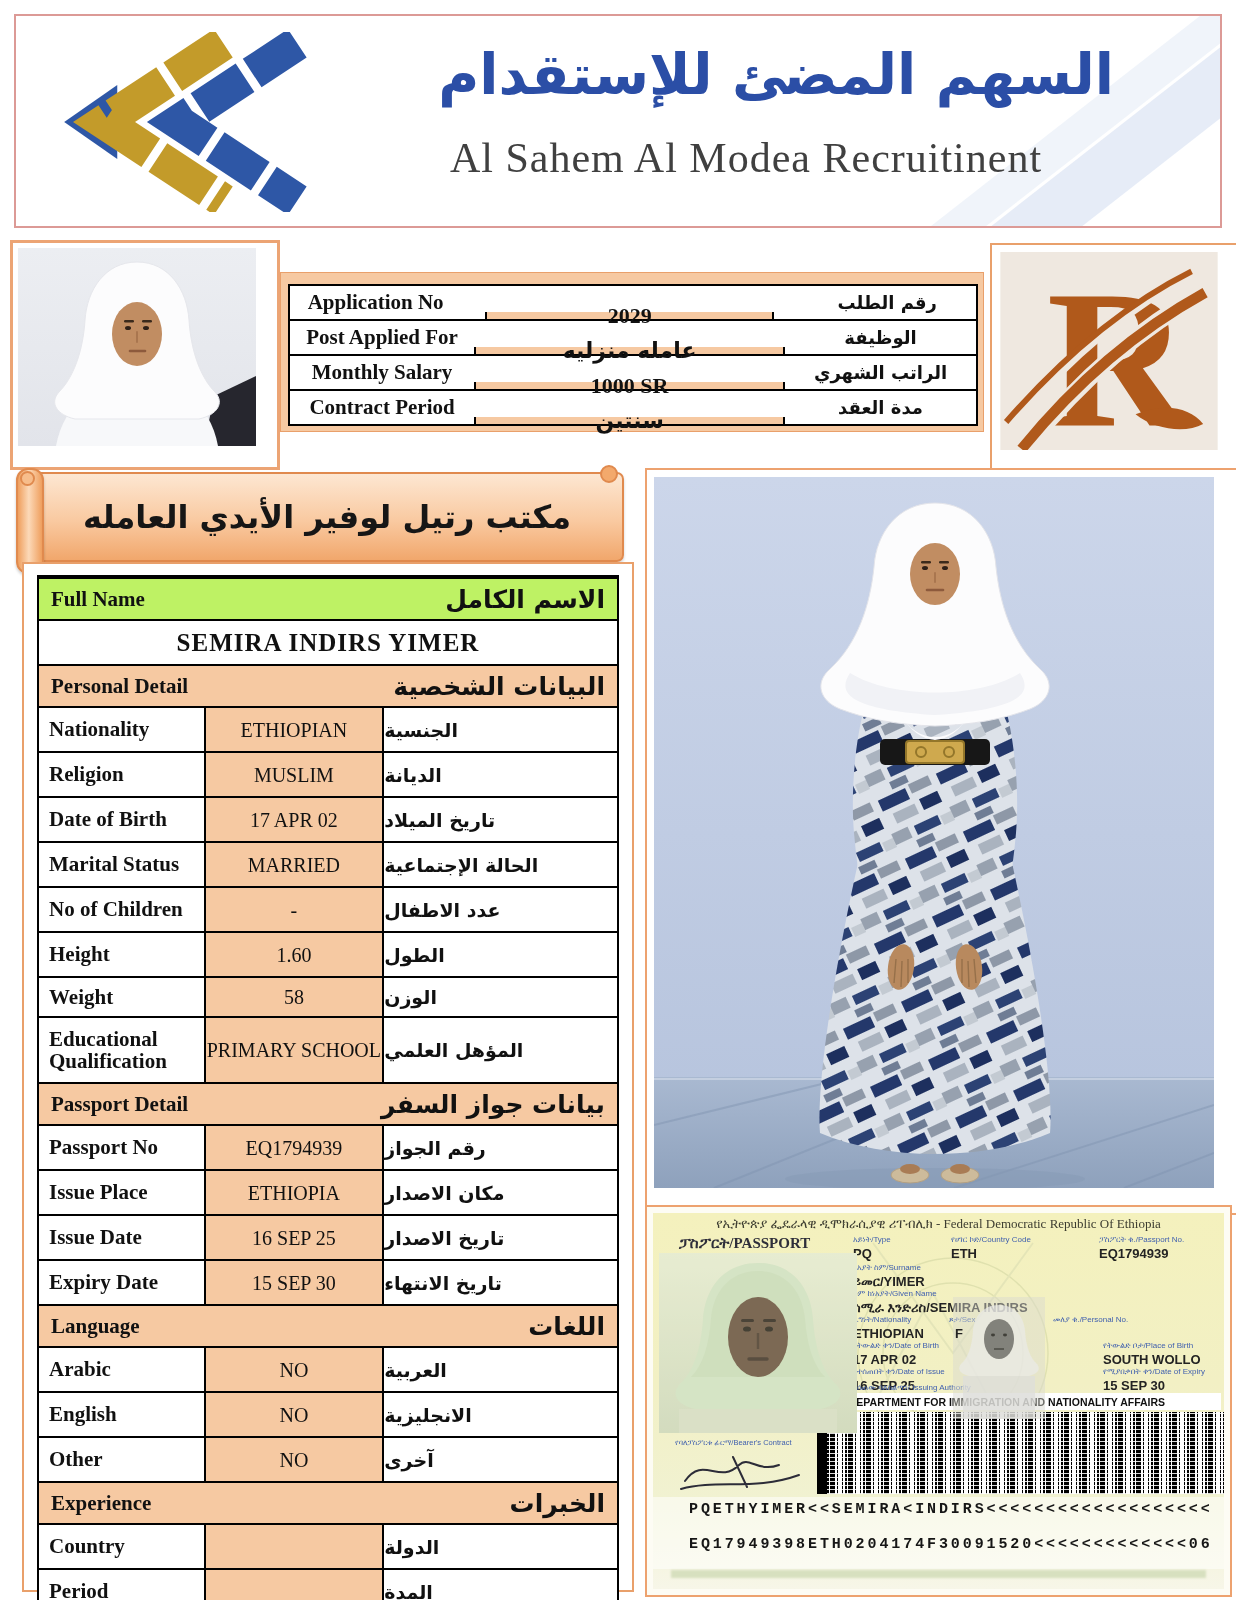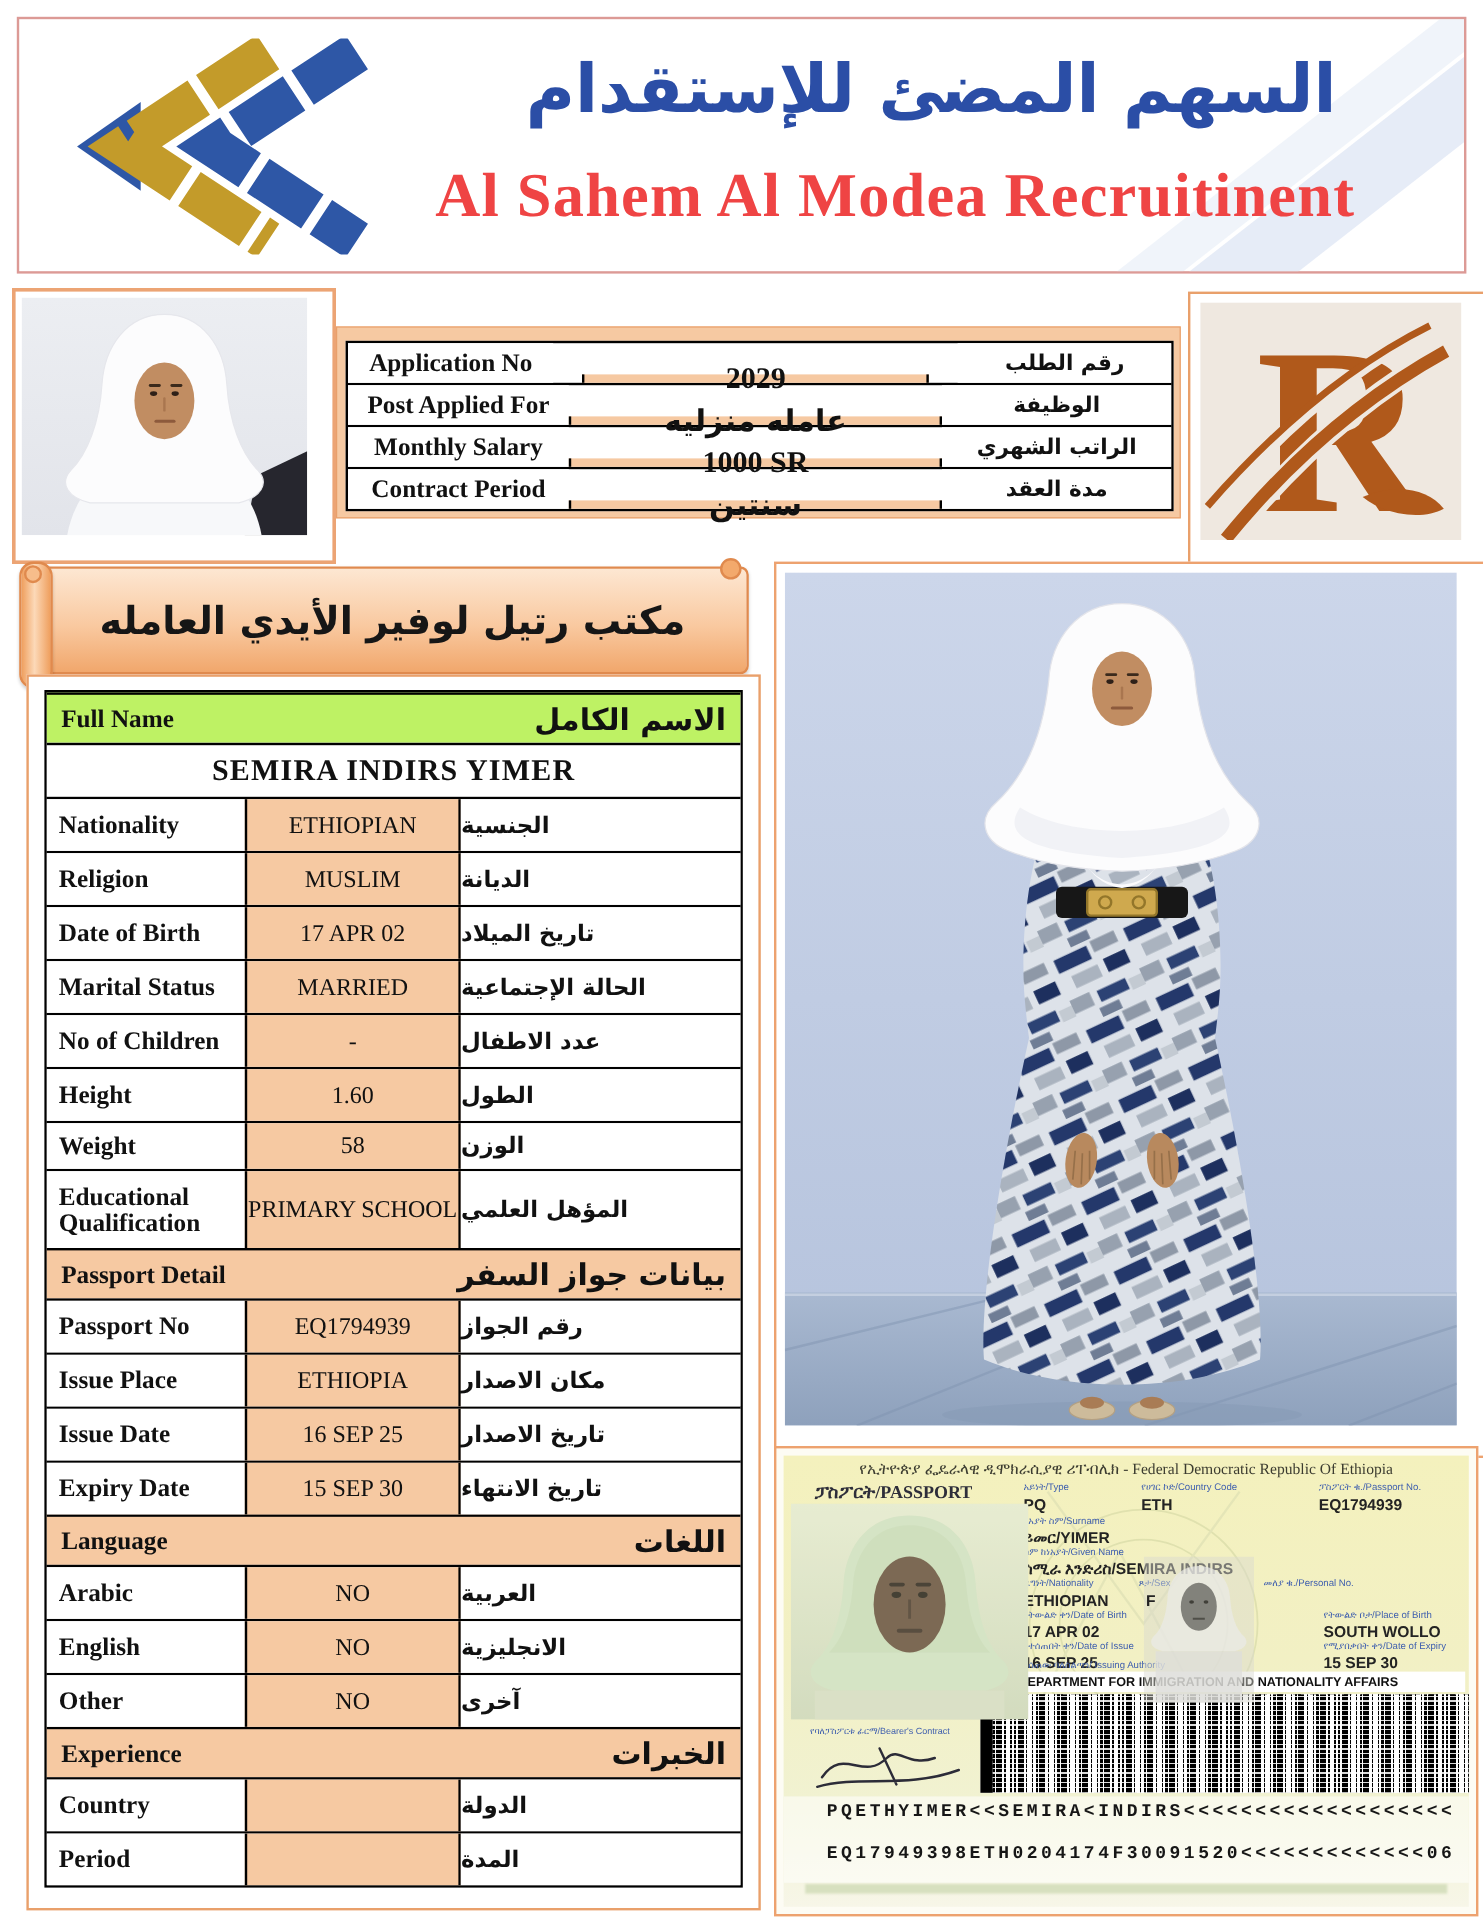--- a/index.html
+++ b/index.html
@@ -8,34 +8,34 @@
   .abs{position:absolute;}
 
   
   #header-box{left:14px;top:14px;width:1204px;height:210px;border:2px solid #dc9a96;background:#fff;overflow:hidden;}
   .hdr-stripe{position:absolute;background:#dde6f4;transform:rotate(-38deg);opacity:.75;}
   #hdr-stripe1{width:560px;height:56px;right:-120px;bottom:-10px;}
   #hdr-stripe2{width:420px;height:34px;right:-60px;bottom:70px;opacity:.45;}
   #hdr-title-ar{left:330px;top:26px;width:860px;text-align:center;
      font-family:"DejaVu Sans",sans-serif;font-weight:bold;font-size:56px;color:#2b4ea6;}
   #hdr-title-en{left:280px;top:118px;width:900px;text-align:center;
-     font-family:"Liberation Serif",serif;font-weight:bold;font-size:52px;color:#ef4444;letter-spacing:1px;}
+     font-family:"Liberation Serif",serif;font-weight:normal;font-size:42px;color:#404040;letter-spacing:1px;}
 
   
   #portrait-box{left:10px;top:240px;width:254px;height:214px;border:3px solid #eca474;background:#fff;padding:5px;}
 
   
   #app-container{left:280px;top:272px;width:702px;height:158px;background:#f6c9a2;border:1px solid #e9a06b;}
   #app-table{position:absolute;left:7px;top:11px;width:686px;border:2px solid #000;background:#fff;}
   .app-row{display:flex;height:33px;border-top:2px solid #000;}
   .app-row:first-child{border-top:none;gap:24px;}
   .app-en{width:27%;background:#fff;display:flex;align-items:center;justify-content:center;
      font-weight:bold;font-size:21px;}
   .app-val{width:45%;background:#f6c9a2;display:flex;align-items:center;justify-content:center;
-     font-weight:bold;font-size:25px;border-left:2px solid #000;border-right:2px solid #000;
+     font-weight:bold;font-size:22px;border-left:2px solid #000;border-right:2px solid #000;
      font-family:"DejaVu Sans","Liberation Serif",serif;margin-top:26px;}
   .app-val.latin{font-family:"Liberation Serif",serif;}
   .app-ar{width:28%;background:#fff;display:flex;align-items:center;justify-content:center;direction:rtl;
      font-family:"DejaVu Sans",sans-serif;font-weight:bold;font-size:18px;}
 
   
   #r-box{left:990px;top:243px;width:234px;height:212px;border:2px solid #e9a06b;background:#fff;padding:7px;}
 
   
   #banner-bar{left:30px;top:472px;width:590px;height:86px;border:2px solid #e08a4e;border-radius:7px;
@@ -185,20 +185,24 @@
 
   <div class="abs" id="cv-card">
     <div id="cv-table">
 
       <div class="cv-sec" style="background:#bef264;">
         <span class="s-en">Full Name</span>
         <span class="s-ar">الاسم الكامل</span>
       </div>
       <div id="name-row">SEMIRA INDIRS YIMER</div>
 
+      <div class="cv-sec">
+        <span class="s-en">Personal Detail</span>
+        <span class="s-ar">البيانات الشخصية</span>
+      </div>
       <div class="cv-row">
         <div class="cv-en">Nationality</div>
         <div class="cv-val">ETHIOPIAN</div>
         <div class="cv-ar">الجنسية</div>
       </div>
       <div class="cv-row">
         <div class="cv-en">Religion</div>
         <div class="cv-val">MUSLIM</div>
         <div class="cv-ar">الديانة</div>
       </div>

